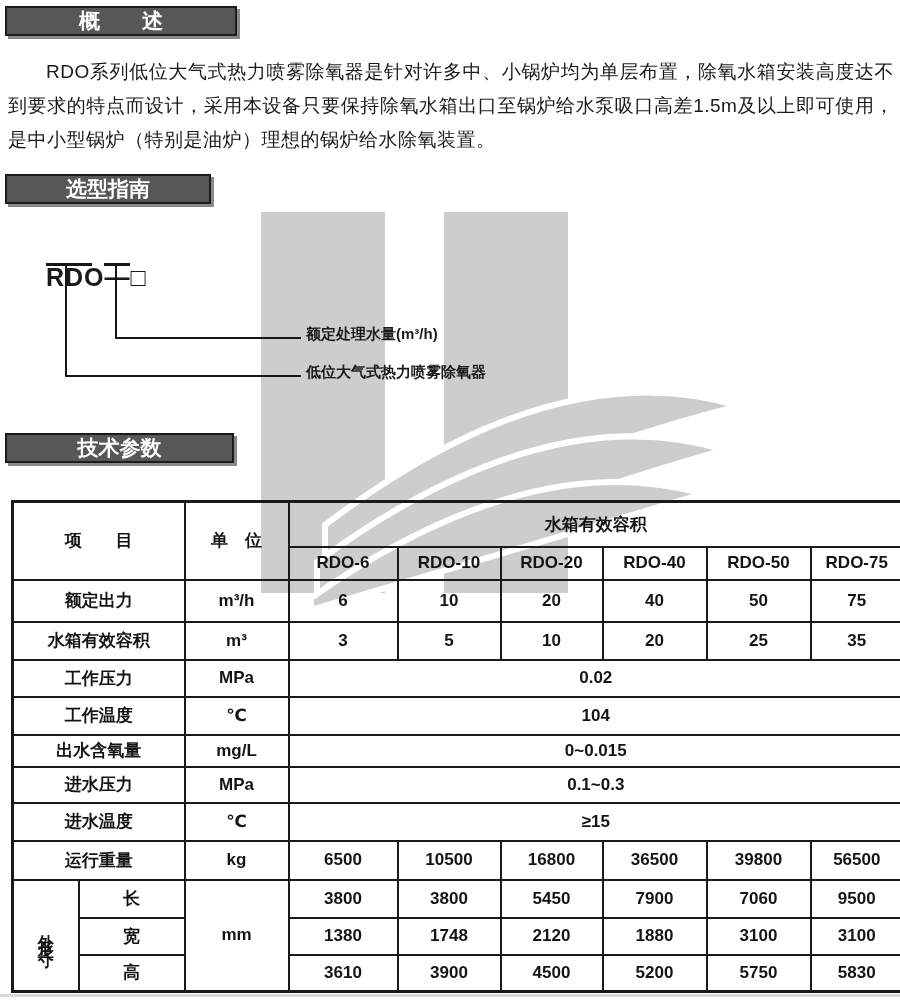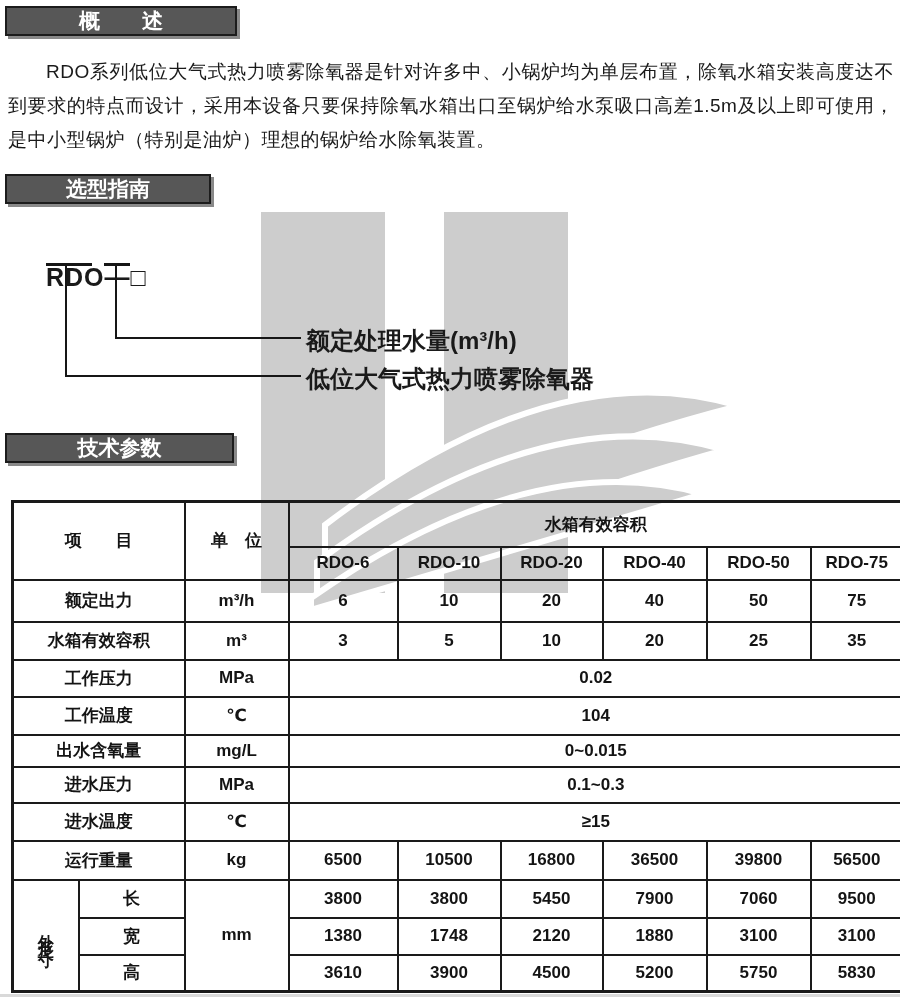--- a/index.html
+++ b/index.html
@@ -69,21 +69,21 @@
   .dline { position: absolute; background: #161616; z-index: 1; }
   .u1 { left: 46px;  top: 263px; width: 46px;  height: 3px; }
   .u2 { left: 104px; top: 263px; width: 26px;  height: 3px; }
   .v1 { left: 115px; top: 266px; width: 2px;   height: 72px; }
   .h1 { left: 115px; top: 337px; width: 186px; height: 2px; }
   .v2 { left: 65px;  top: 266px; width: 2px;   height: 110px; }
   .h2 { left: 65px;  top: 375px; width: 236px; height: 2px; }
   .dlabel {
     position: absolute;
     left: 306px;
-    font-size: 24px;
+    font-size: 15px;
     font-weight: bold;
     white-space: nowrap;
     z-index: 1;
   }
   .dlabel-capacity { top: 325px; }
   .dlabel-device   { top: 363px; }
   
   table.spec {
     position: absolute;
     left: 11px; top: 500px;

